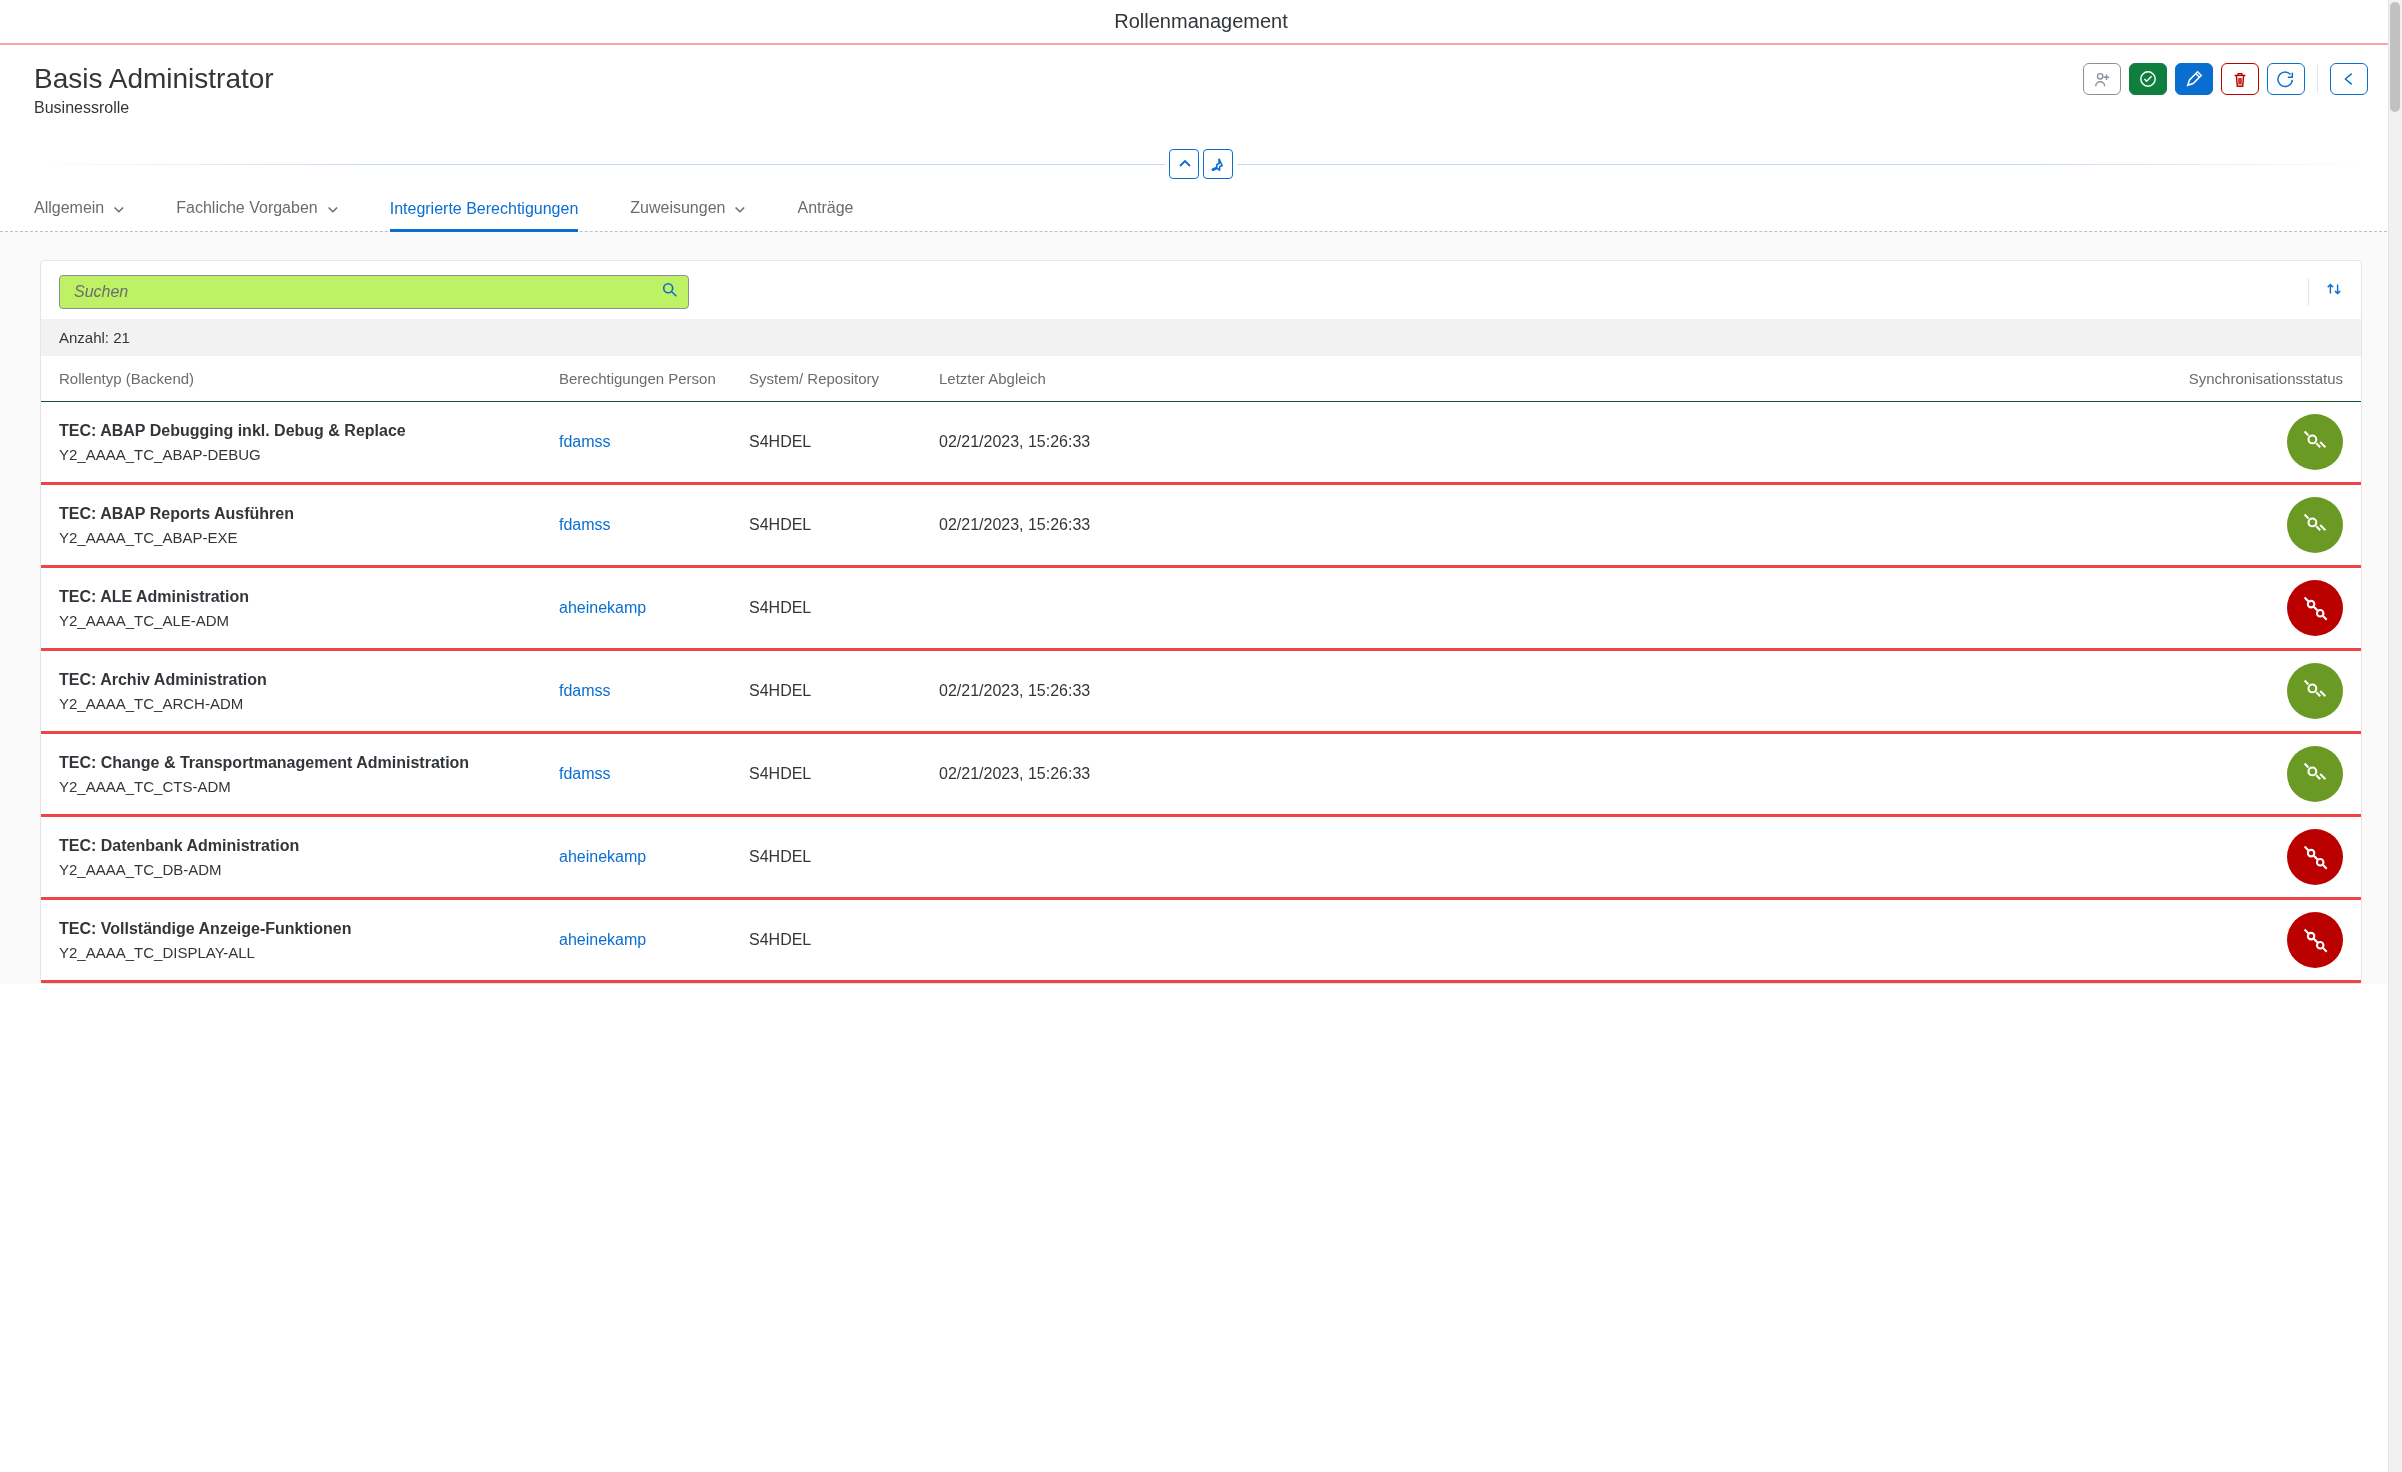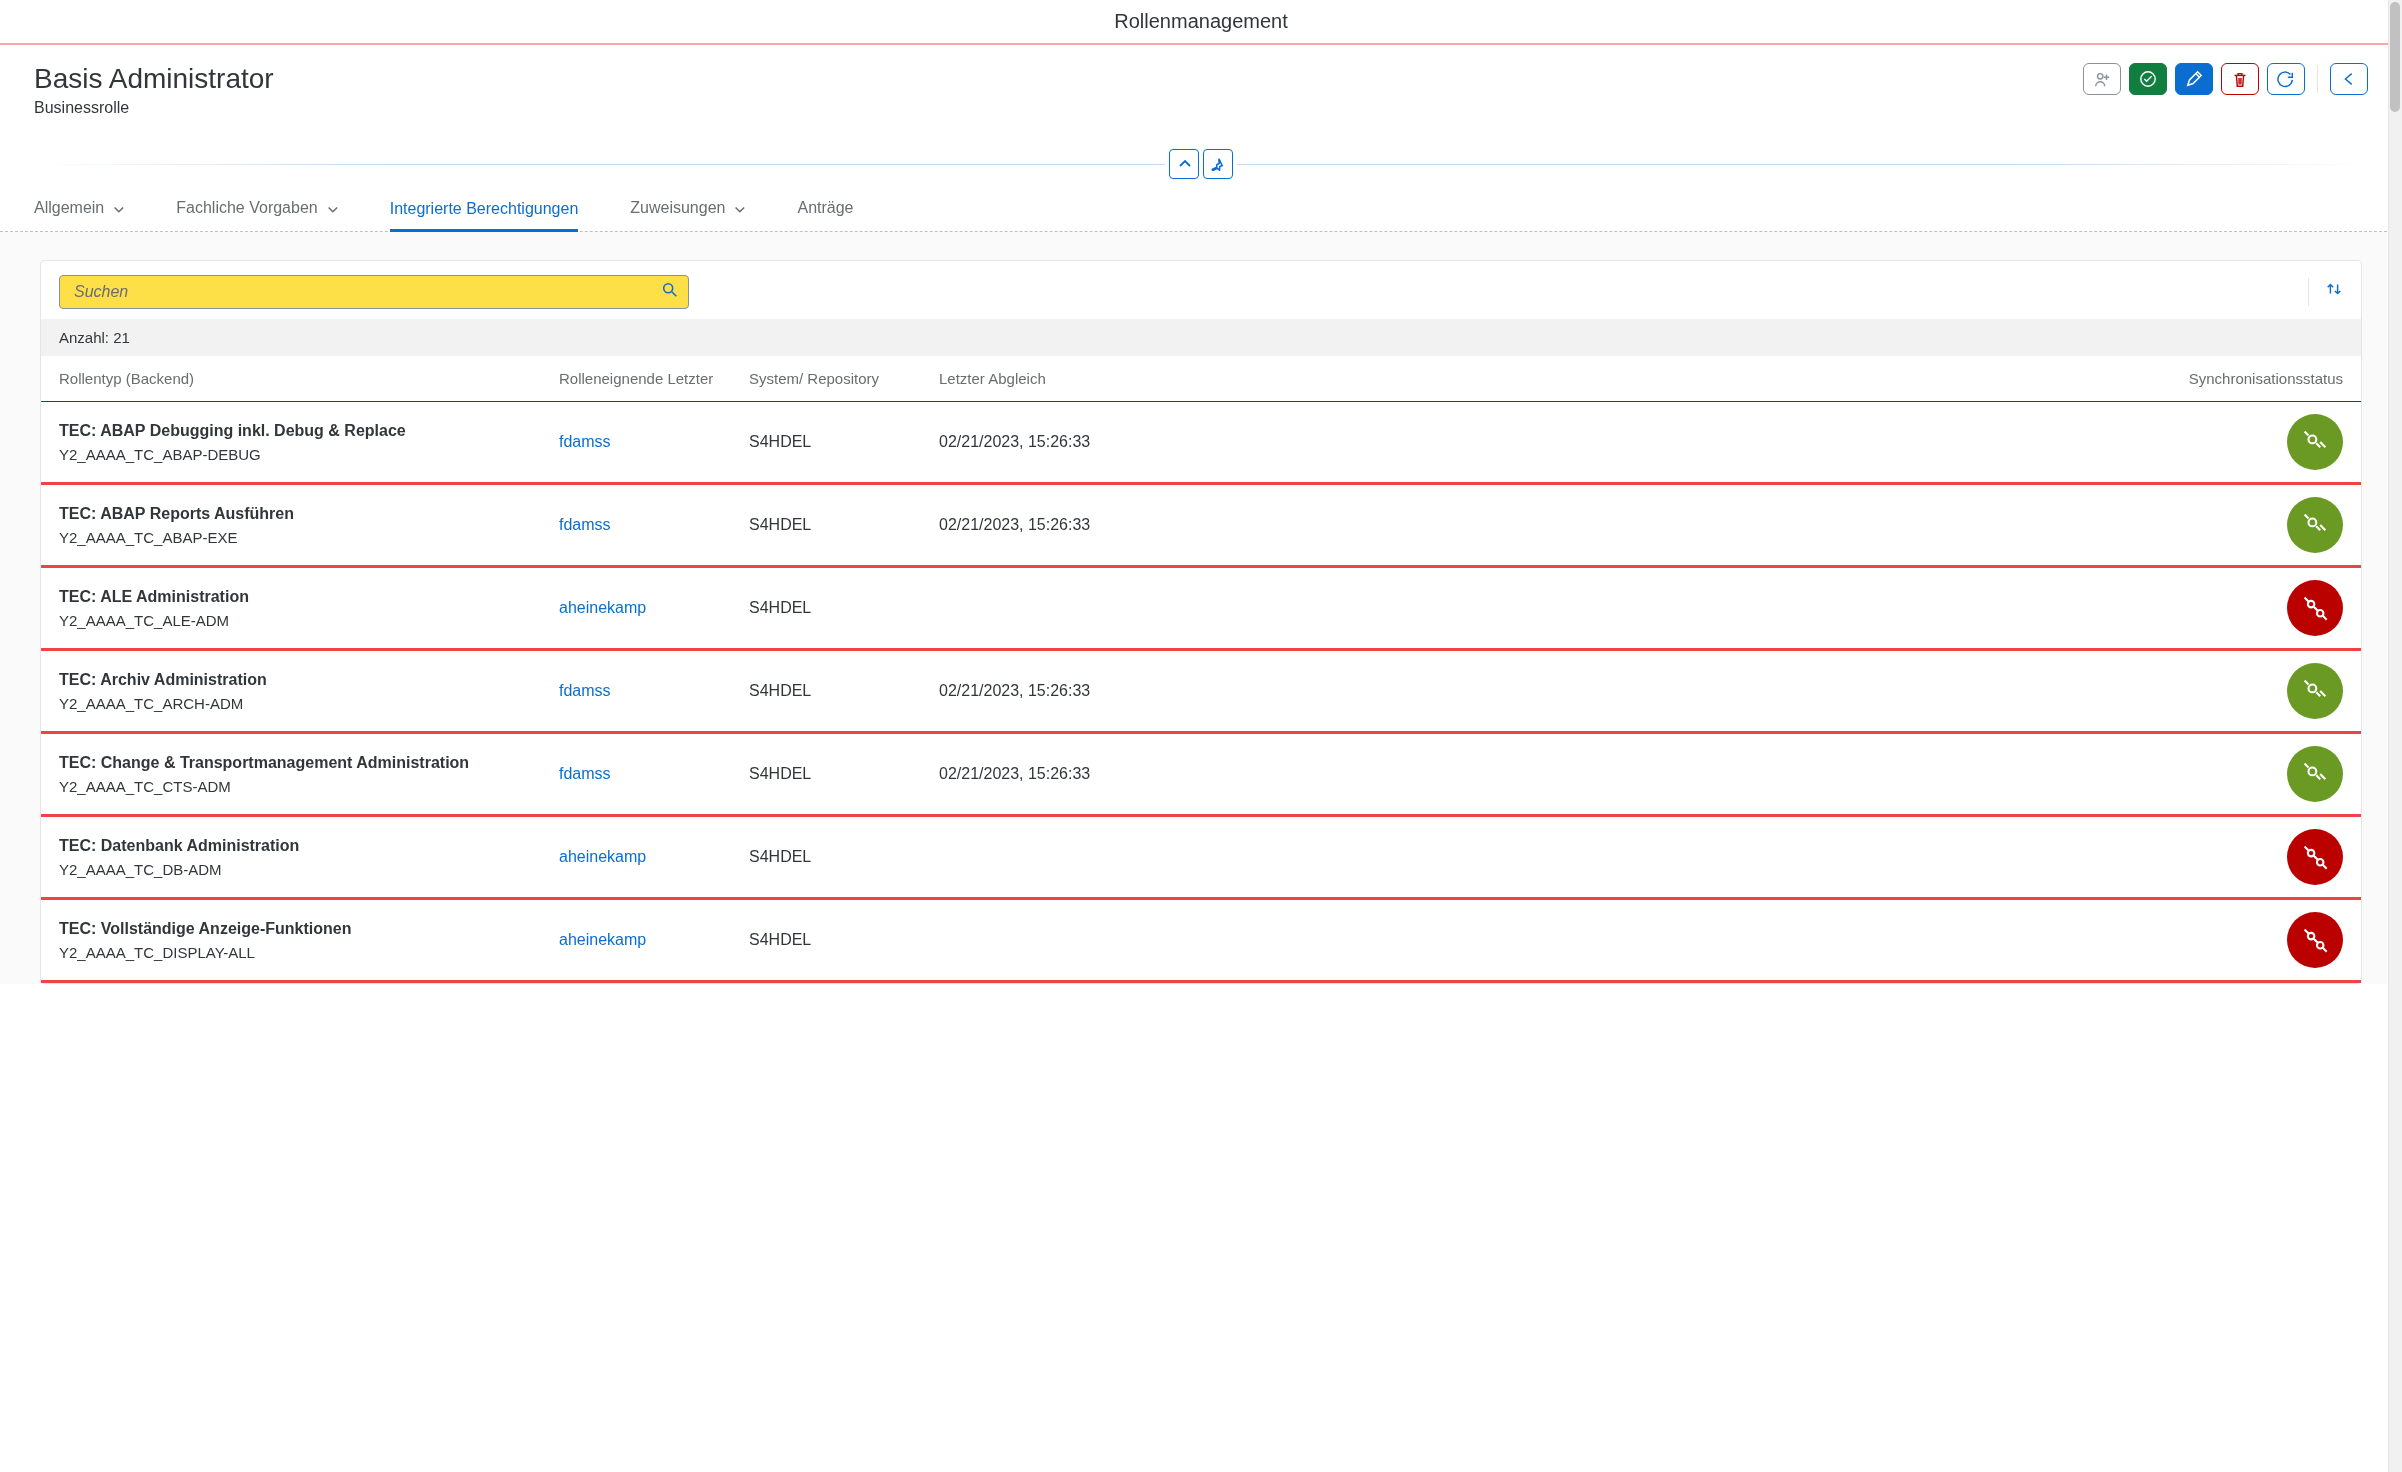--- a/index.html
+++ b/index.html
@@ -44,21 +44,21 @@
   .tab.active { color:#0a6ed1; border-bottom:3px solid #0a6ed1; margin-bottom:-1px; padding-bottom:11px; }
   .tab .chev { width:12px; height:12px; }
   .tab .chev svg { width:12px; height:12px; stroke:currentColor; fill:none; stroke-width:1.8; }
 
   
   .content { background:#fafafa; padding: 28px 40px 0 40px; }
   .panel { background:#fff; border:1px solid #e5e5e5; border-radius:4px; }
 
   .panel-toolbar { display:flex; align-items:center; justify-content:space-between; padding: 14px 18px 10px 18px; }
   .search-wrap { position:relative; width: 630px; }
-  .search-input { width:100%; height:34px; border:1px solid #89919a; border-radius:4px; padding: 0 40px 0 14px; font-size:16px; font-style:italic; color:#6a6d70; background:#fde047; }
+  .search-input { width:100%; height:34px; border:1px solid #89919a; border-radius:4px; padding: 0 40px 0 14px; font-size:16px; font-style:italic; color:#6a6d70; background:#bef264; }
   .search-input::placeholder { color:#6a6d70; font-style:italic; }
   .search-icon-right { position:absolute; right:10px; top:50%; transform:translateY(-50%); color:#0a6ed1; }
   .search-icon-right svg { width:18px; height:18px; stroke:currentColor; fill:none; stroke-width:1.8; }
   .toolbar-right { display:flex; align-items:center; gap:12px; }
   .sort-btn { color:#0a6ed1; cursor:pointer; }
   .sort-btn svg { width:18px; height:18px; stroke:currentColor; fill:none; stroke-width:1.6; }
 
   .count-row { background:#f2f2f2; padding:10px 18px; font-size:15px; color:#32363a; }
 
   .thead { display:grid; grid-template-columns: 500px 190px 190px 200px 1fr; padding: 14px 18px; font-size:15px; color:#6a6d70; border-bottom:1px solid #14532d; }
@@ -252,21 +252,21 @@
       </div>
 
       <div class="count-row">
         <span>Anzahl:</span>
         <span> </span>
         <span>21</span>
       </div>
 
       <div class="thead">
         <div class="th">Rollentyp (Backend)</div>
-        <div class="th">Rolleneignende Letzter</div>
+        <div class="th">Berechtigungen Person</div>
         <div class="th">System/ Repository</div>
         <div class="th">Letzter Abgleich</div>
         <div class="th">Synchronisationsstatus</div>
       </div>
 
       <div id="rows-container">
           <div class="trow">
             <div class="c1">
               <div class="name">TEC: ABAP Debugging inkl. Debug &amp; Replace</div>
               <div class="code">Y2_AAAA_TC_ABAP-DEBUG</div>

